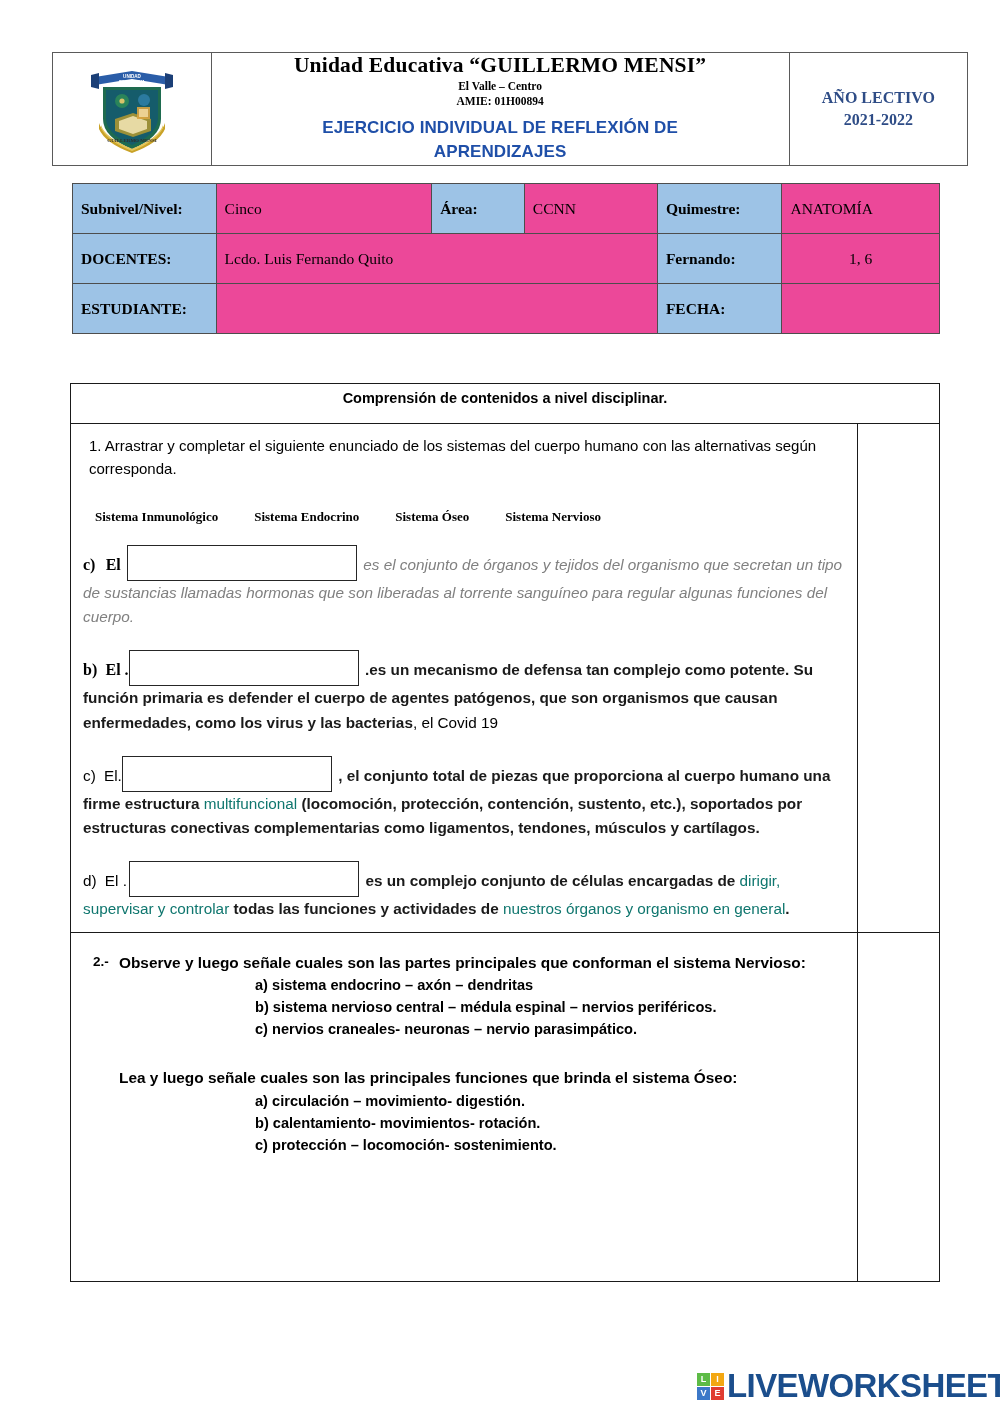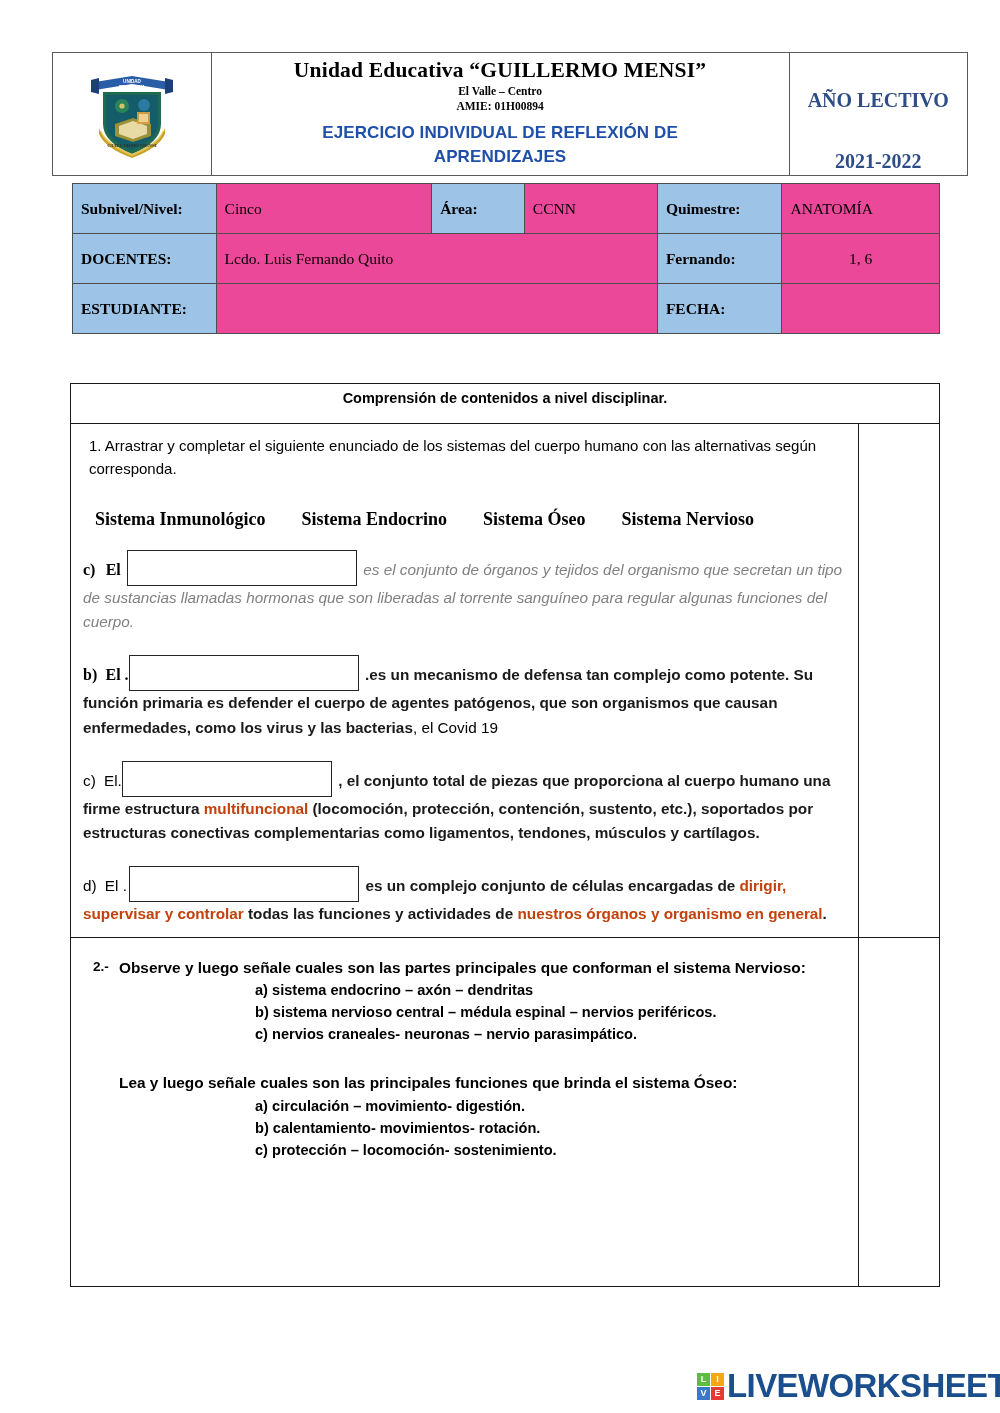--- a/index.html
+++ b/index.html
@@ -35,21 +35,21 @@
     font-family:"Liberation Serif", serif;
     font-weight:bold;font-size:11.5px;color:#000;line-height:1.25;margin-top:1px;
   }
   .exercise-title{
     font-family:"Liberation Sans", sans-serif;
     font-weight:bold;font-size:17px;color:#1F4FA8;line-height:1.45;
     margin-top:7px;letter-spacing:.1px;
   }
   .anio{
     font-family:"Liberation Serif", serif;
-    font-weight:bold;font-size:20px;color:#2E4C86;line-height:1.35;margin-top:34px;
+    font-weight:bold;font-size:16px;color:#2E4C86;line-height:1.35;
   }
 
   
   .info-table{
     position:absolute;left:72px;top:183px;width:868px;
     border-collapse:collapse;
     font-family:"Liberation Serif", serif;
   }
   .info-table td{
     border:1px solid #4d4d4d;
@@ -84,21 +84,21 @@
   }
   .ct-main{padding:8px 12px 10px 12px;width:772px;}
   .ct-side{width:86px;}
 
   
   .q1-intro{
     font-size:15px;line-height:1.55;padding:2px 2px 0 6px;
   }
   .terms-row{
     font-family:"Liberation Serif", serif;
-    font-weight:bold;font-size:18px;
+    font-weight:bold;font-size:13px;
     margin:28px 0 14px 12px;
     white-space:nowrap;
   }
   .terms-row span{margin-right:36px;}
   .terms-row span:last-child{margin-right:0;}
 
   .item{
     position:relative;
     margin-top:20px;
     font-size:15.3px;
@@ -114,21 +114,21 @@
     border:1.6px solid #262626;
     background:#fff;
     vertical-align:-11px;
     margin:0 2px;
   }
   .blank-box.w210{width:208px;}
   .gray-italic{
     color:#808080;font-style:italic;font-size:15.3px;
   }
   .bold-blk{font-weight:bold;color:#1a1a1a;}
-  .reg-gray{font-weight:bold;color:#c2410c;}
+  .reg-gray{font-weight:normal;color:#0f766e;}
 
   
   .q2-wrap{padding:10px 12px 14px 22px;font-size:15.4px;}
   .q2-head{
     font-weight:bold;line-height:1.5;
     text-indent:0;padding-left:14px;
     position:relative;
   }
   .q2-num{
     font-weight:bold;font-size:13.5px;

